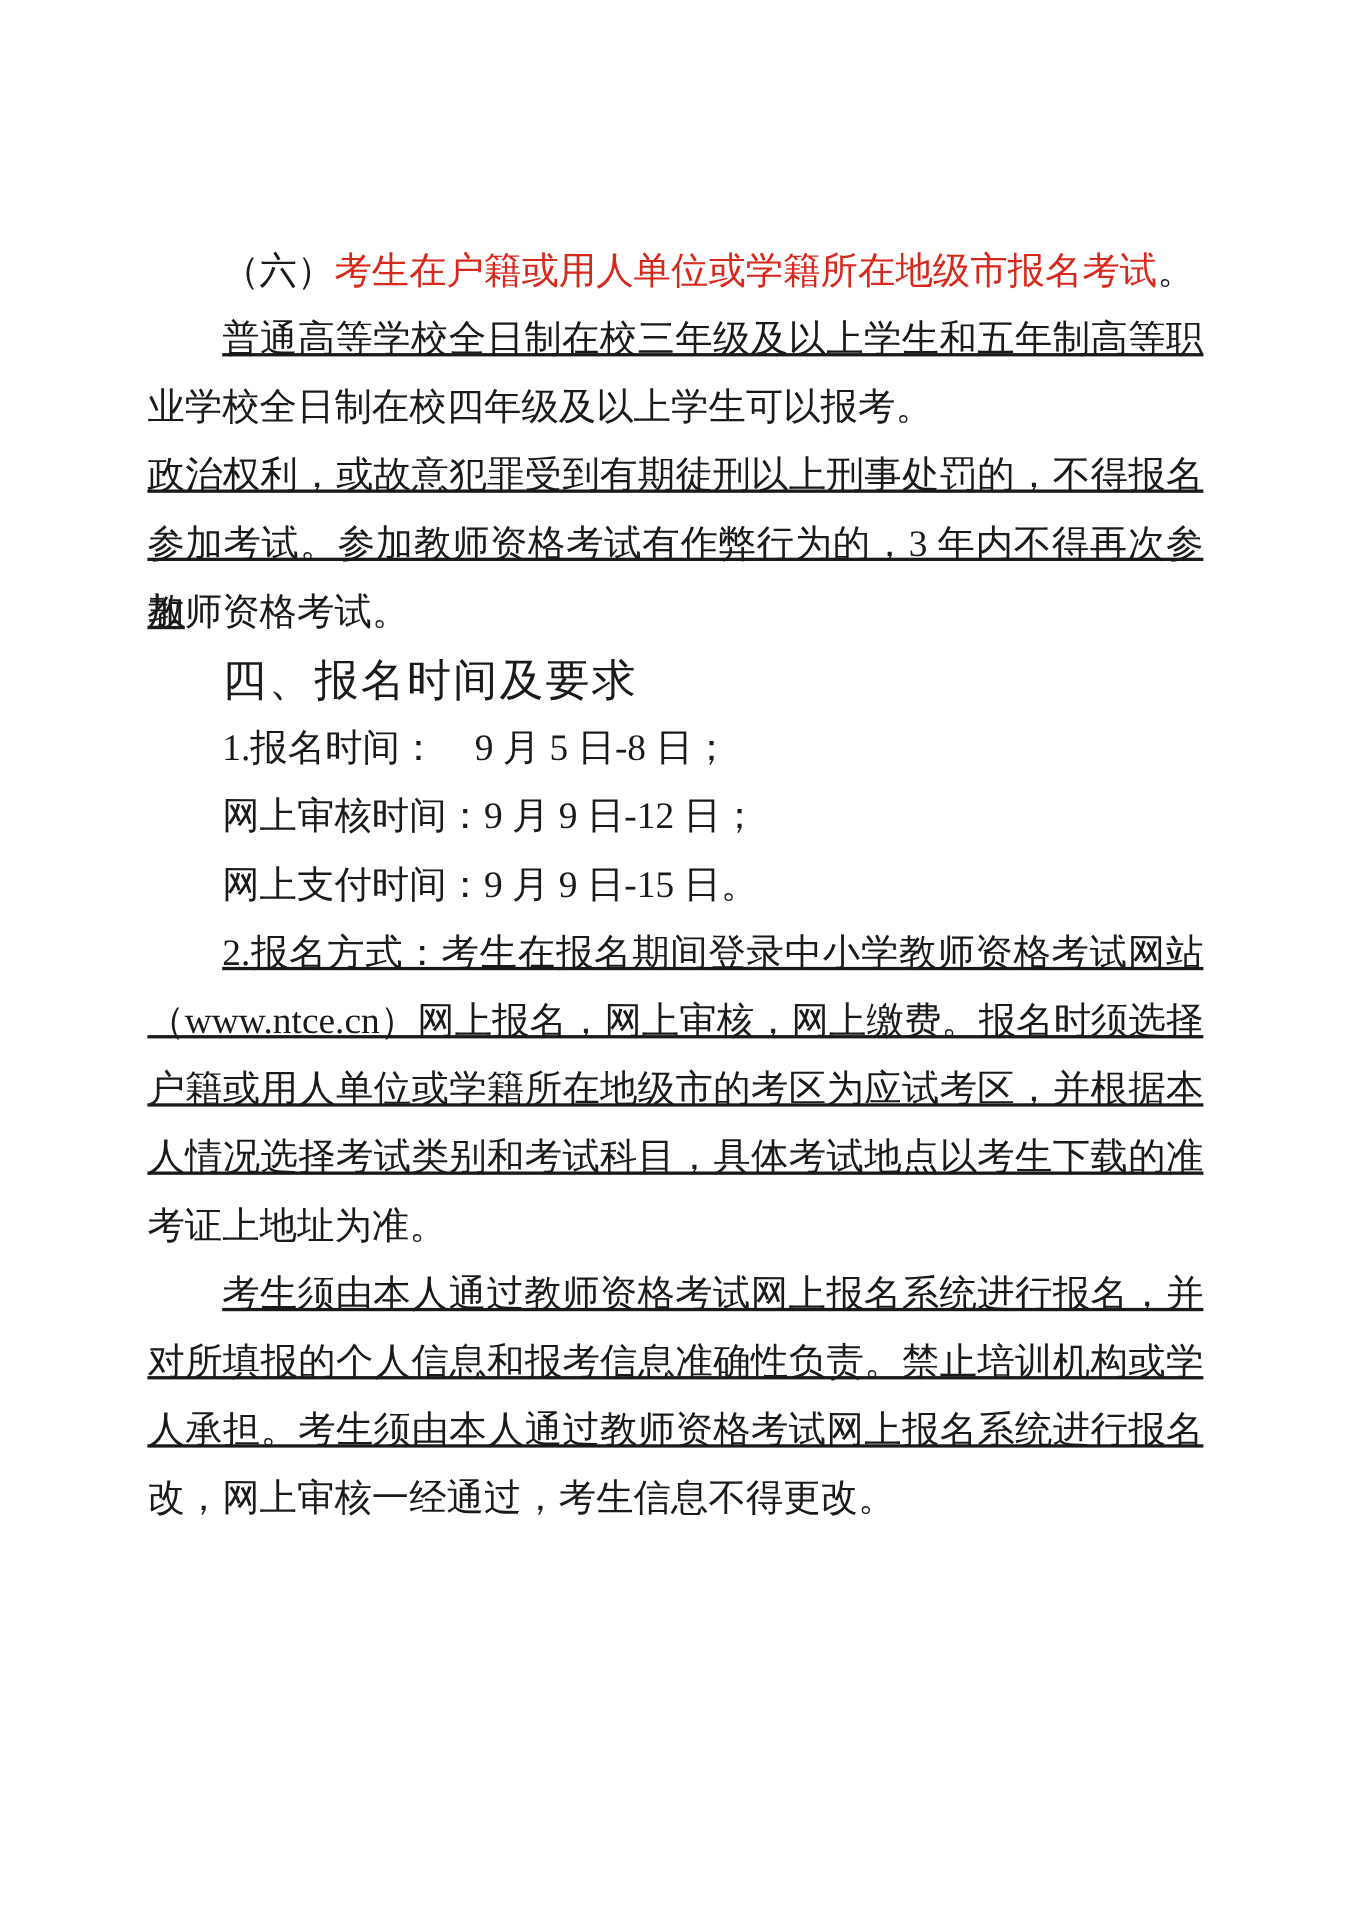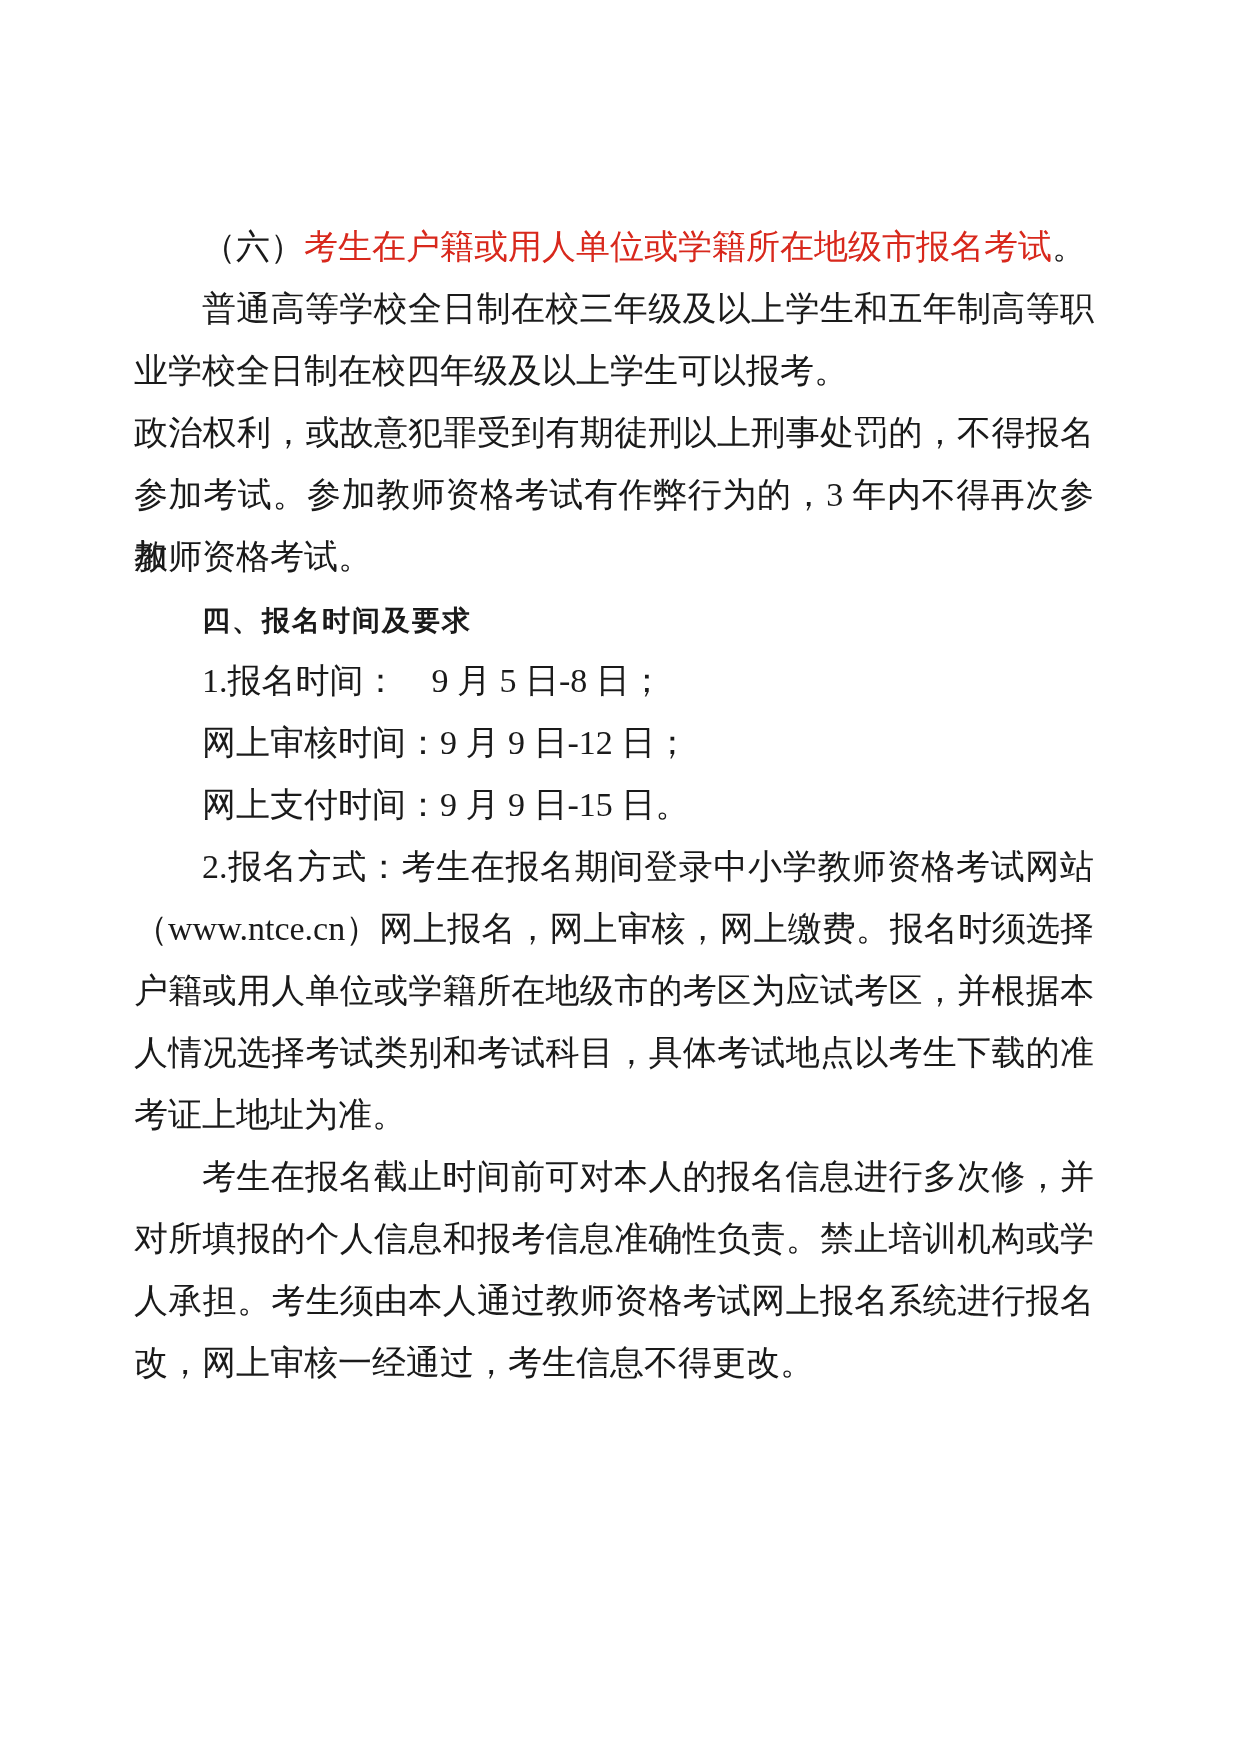--- a/index.html
+++ b/index.html
@@ -25,32 +25,33 @@
     font-size: 34px;
     line-height: 62px;
     height: 62px;
     color: var(--text-color, #1a1a1a);
     white-space: pre;
   }
   .line.justify {
     white-space: normal;
     text-align: justify;
     text-align-last: justify;
+    text-decoration: underline;
   }
   .line.indent {
     text-indent: 68px;
   }
   .seg { display: inline; }
   .seg-red {
     color: var(--red-color, #d8281c);
   }
   .seg-heading {
     font-family: "Liberation Sans", "DejaVu Sans", sans-serif;
-    font-weight: 700;
-    font-size: 28px;
+    font-weight: 400;
+    font-size: 40px;
     letter-spacing: 2px;
   }
 </style>
 </head>
 <body>
 
 <div class="page">
   <div class="text-block">
       <div class="line indent"><span class="seg seg-normal">（六）</span><span class="seg seg-red">考生在户籍或用人单位或学籍所在地级市报名考试</span><span class="seg seg-normal">。</span></div>
       <div class="line justify indent"><span class="seg seg-normal">普通高等学校全日制在校三年级及以上学生和五年制高等职</span></div>
@@ -60,18 +61,18 @@
       <div class="line"><span class="seg seg-normal">教师资格考试。</span></div>
       <div class="line indent"><span class="seg seg-heading">四、报名时间及要求</span></div>
       <div class="line indent"><span class="seg seg-normal">1.报名时间：　9 月 5 日-8 日；</span></div>
       <div class="line indent"><span class="seg seg-normal">网上审核时间：9 月 9 日-12 日；</span></div>
       <div class="line indent"><span class="seg seg-normal">网上支付时间：9 月 9 日-15 日。</span></div>
       <div class="line justify indent"><span class="seg seg-normal">2.报名方式：考生在报名期间登录中小学教师资格考试网站</span></div>
       <div class="line justify"><span class="seg seg-normal">（www.ntce.cn）网上报名，网上审核，网上缴费。报名时须选择</span></div>
       <div class="line justify"><span class="seg seg-normal">户籍或用人单位或学籍所在地级市的考区为应试考区，并根据本</span></div>
       <div class="line justify"><span class="seg seg-normal">人情况选择考试类别和考试科目，具体考试地点以考生下载的准</span></div>
       <div class="line"><span class="seg seg-normal">考证上地址为准。</span></div>
-      <div class="line justify indent"><span class="seg seg-normal">考生在报名截止时间前可对本人的报名信息进行多次修，并</span></div>
+      <div class="line justify indent"><span class="seg seg-normal">考生须由本人通过教师资格考试网上报名系统进行报名，并</span></div>
       <div class="line justify"><span class="seg seg-normal">对所填报的个人信息和报考信息准确性负责。禁止培训机构或学</span></div>
       <div class="line justify"><span class="seg seg-normal">人承担。考生须由本人通过教师资格考试网上报名系统进行报名</span></div>
       <div class="line"><span class="seg seg-normal">改，网上审核一经通过，考生信息不得更改。</span></div>
     </div>
 </div>
 
 </body></html>

